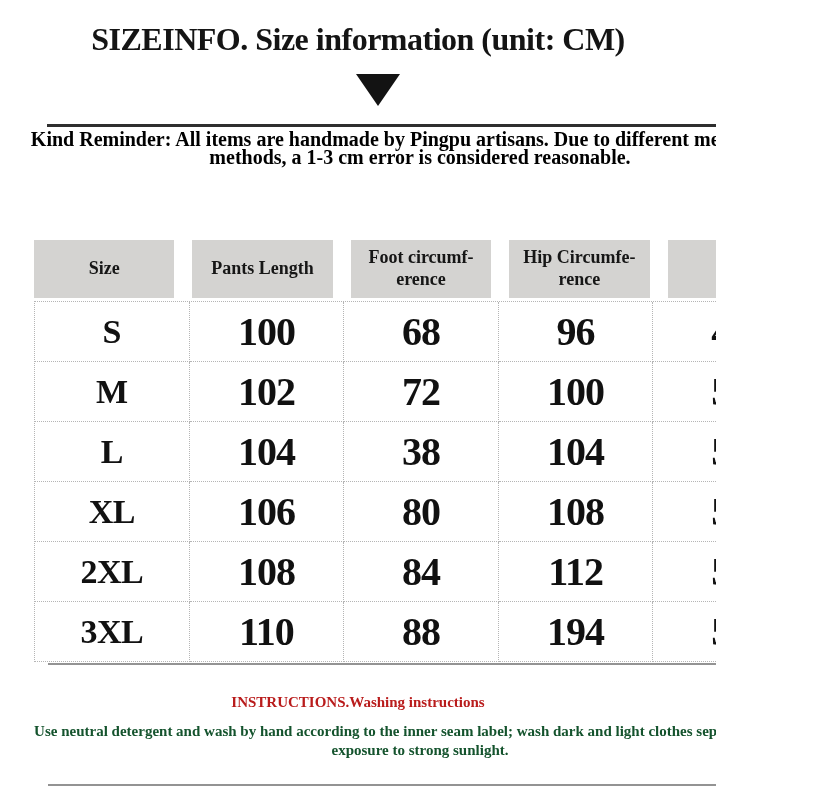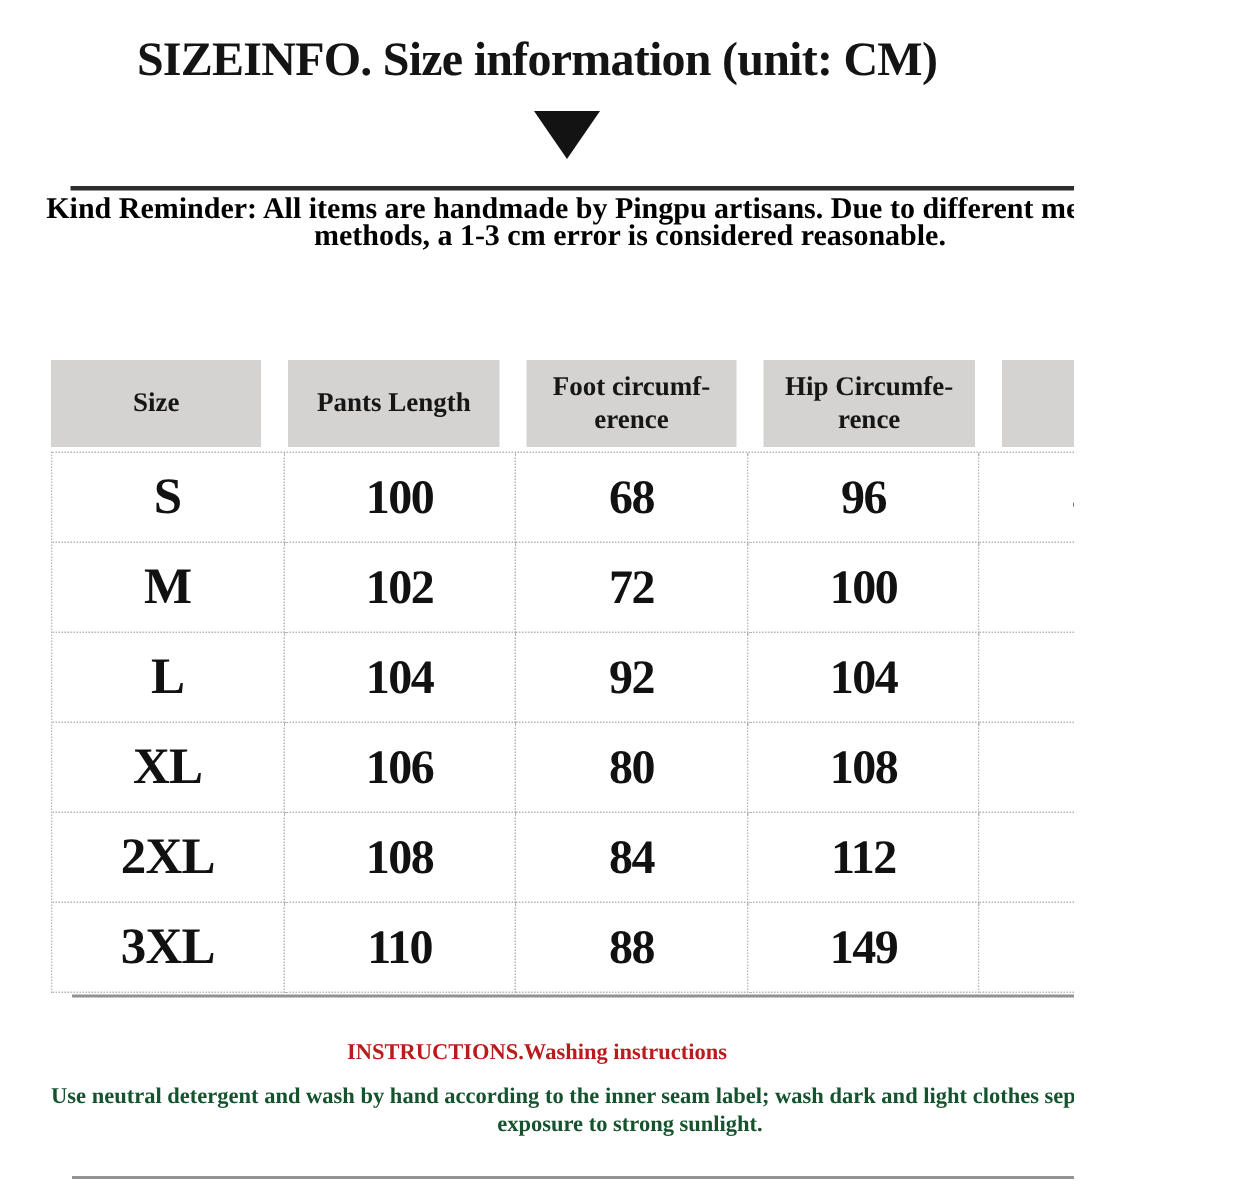--- a/index.html
+++ b/index.html
@@ -66,21 +66,21 @@
   }
   .td {
     height: 59px;
     border-right: 1px dotted #b5b5b5;
     border-bottom: 1px dotted #b5b5b5;
     display: flex; align-items: center; justify-content: center;
     background: #ffffff;
     color: #111111;
   }
   .td.size { font-size: 34px; font-weight: bold; letter-spacing: -0.5px; }
-  .td.num  { font-size: 32px; font-weight: bold; letter-spacing: -1px; }
+  .td.num  { font-size: 40px; font-weight: bold; letter-spacing: -1px; }
   .rule-gray {
     position: absolute;
     left: 48px; width: 744px; height: 2px;
     background: #939393;
   }
   .rule-gray.r1 { top: 663px; }
   .rule-gray.r2 { top: 784px; }
   .instr-heading {
     position: absolute;
     top: 694px; left: 0; width: 100%;
@@ -130,40 +130,40 @@
       <div class="td num">49</div>
 
       <div class="td size">M</div>
       <div class="td num">102</div>
       <div class="td num">72</div>
       <div class="td num">100</div>
       <div class="td num">50</div>
 
       <div class="td size">L</div>
       <div class="td num">104</div>
-      <div class="td num">92</div>
+      <div class="td num">38</div>
       <div class="td num">104</div>
       <div class="td num">51</div>
 
       <div class="td size">XL</div>
       <div class="td num">106</div>
       <div class="td num">80</div>
       <div class="td num">108</div>
       <div class="td num">52</div>
 
       <div class="td size">2XL</div>
       <div class="td num">108</div>
       <div class="td num">84</div>
       <div class="td num">112</div>
       <div class="td num">53</div>
 
       <div class="td size">3XL</div>
       <div class="td num">110</div>
       <div class="td num">88</div>
-      <div class="td num">149</div>
+      <div class="td num">194</div>
       <div class="td num">54</div>
     </div>
   </div>
 
   <div class="rule-gray r1"></div>
 
   <div class="instr-heading">INSTRUCTIONS.Washing instructions</div>
 
   <div class="washing">Use neutral detergent and wash by hand according to the inner seam label; wash dark and light clothes separately; avoid exposure to strong sunlight.</div>
 

